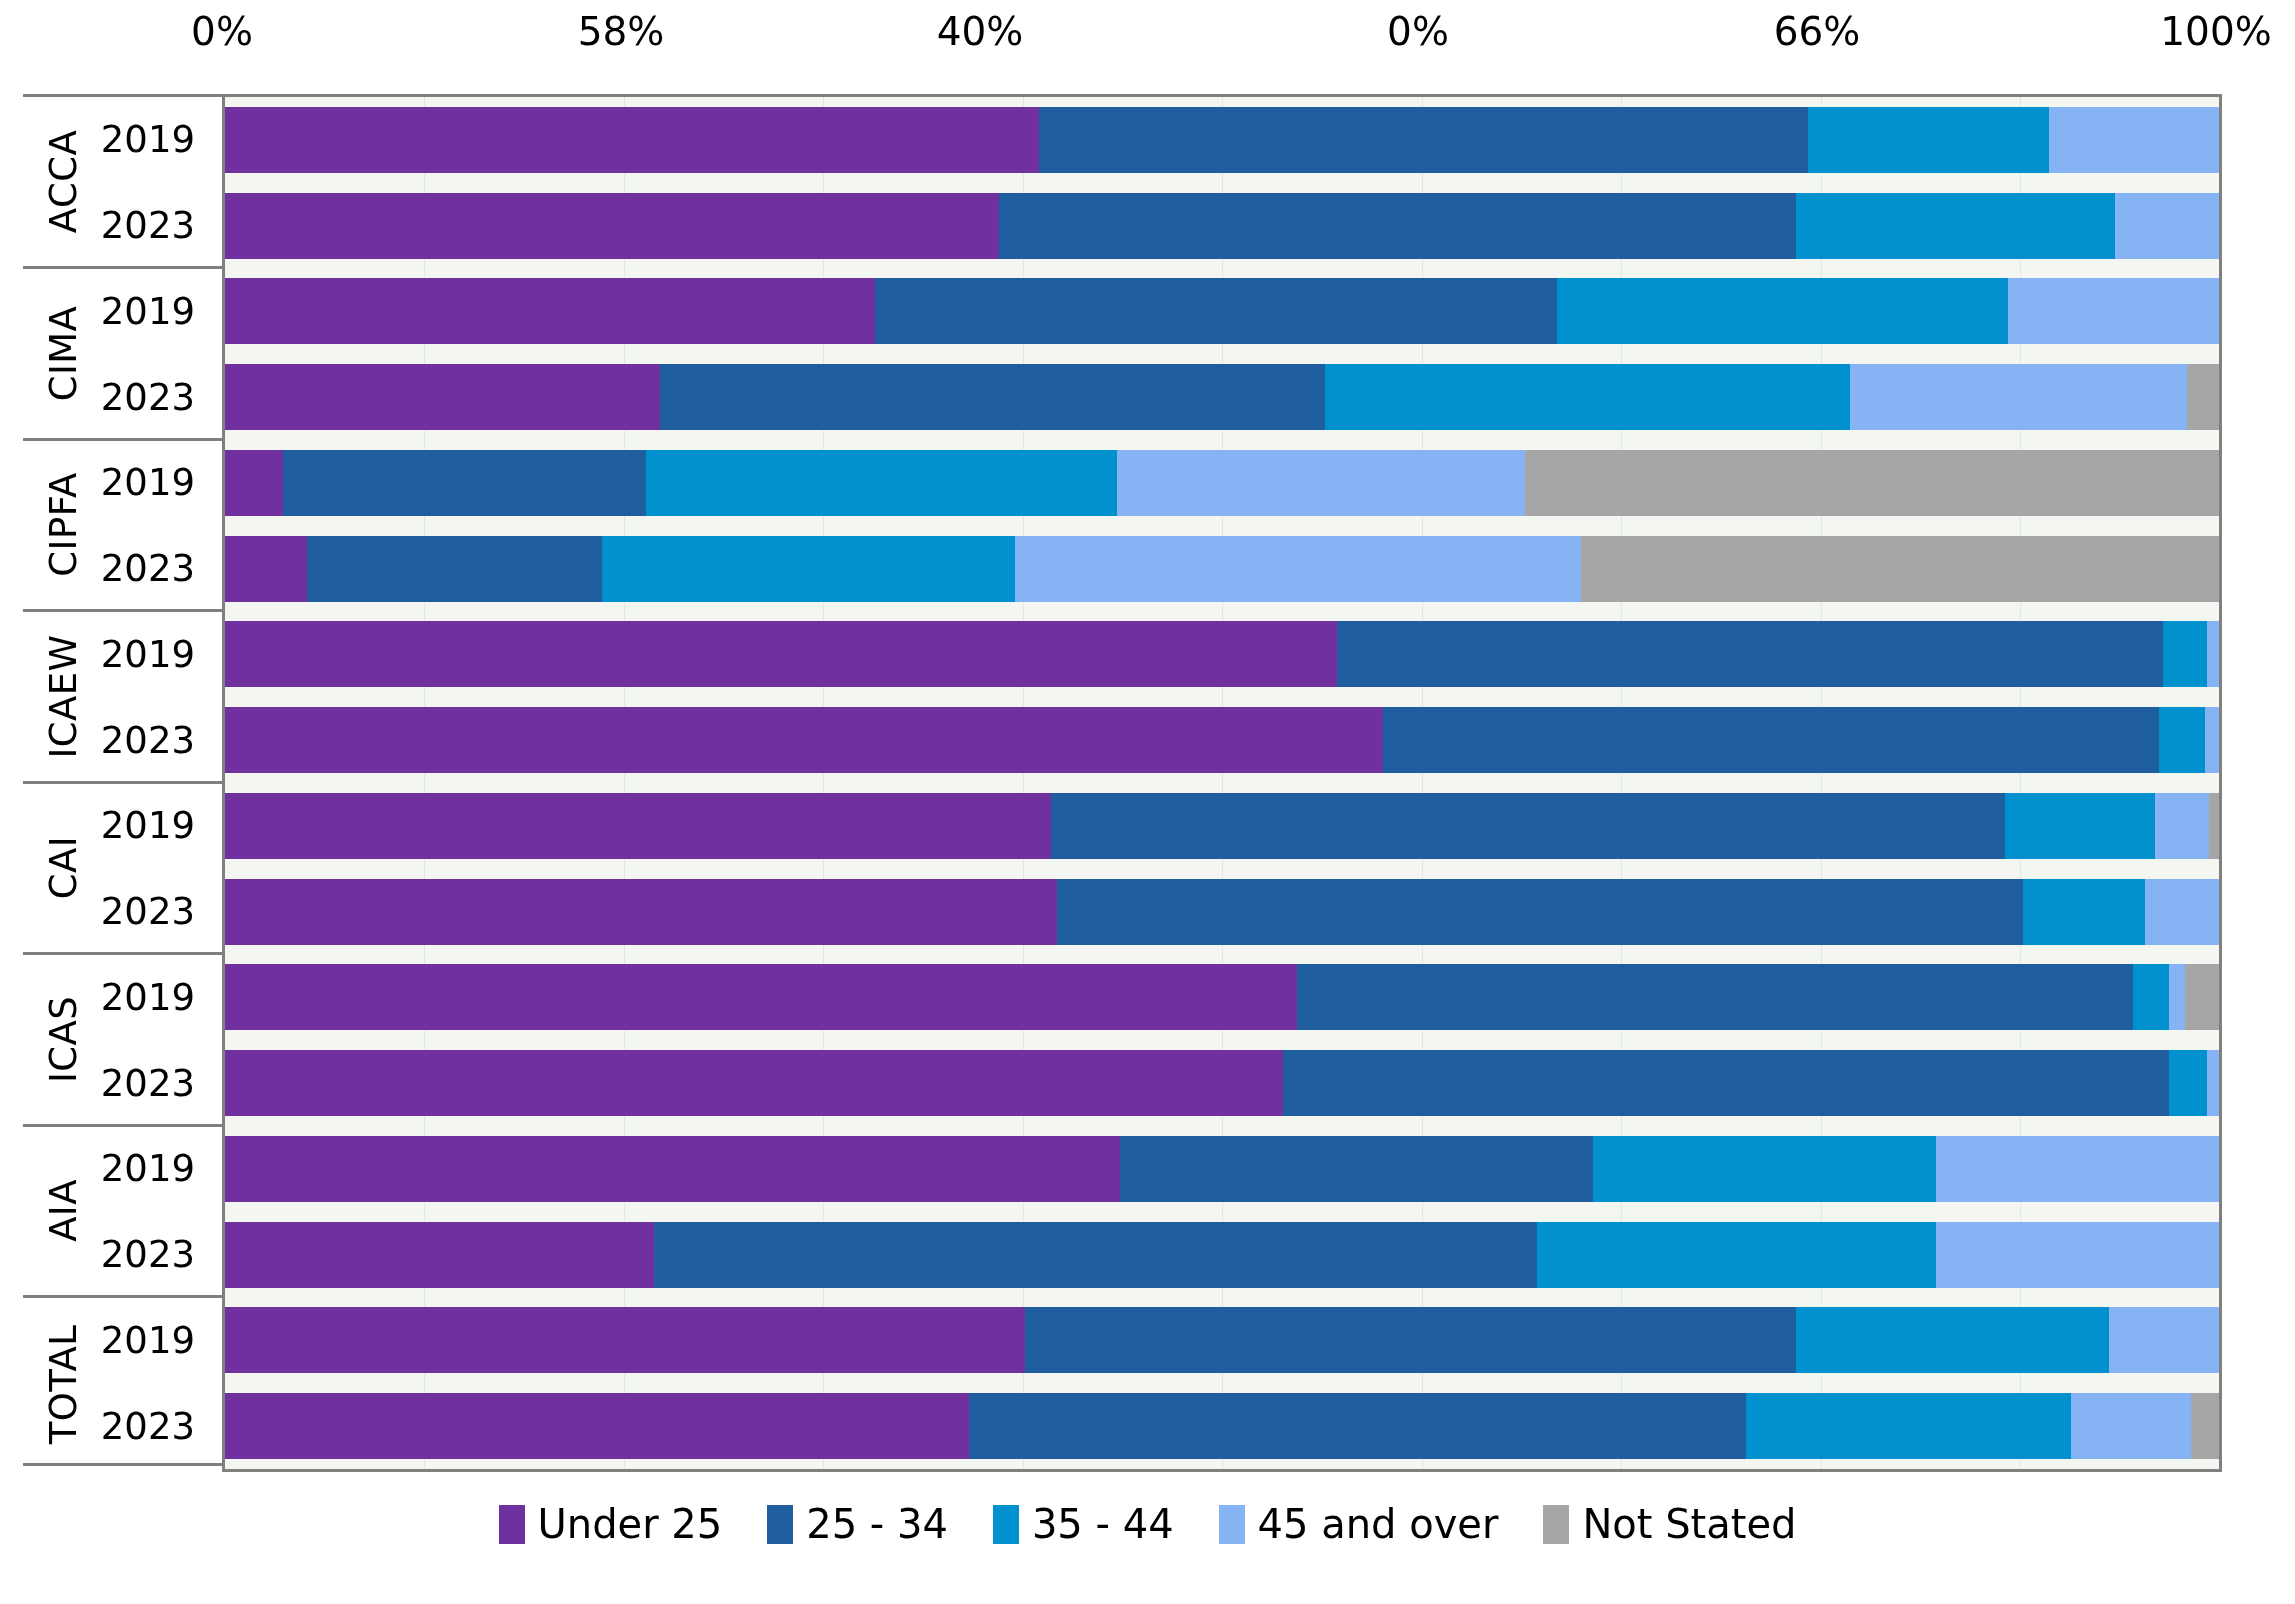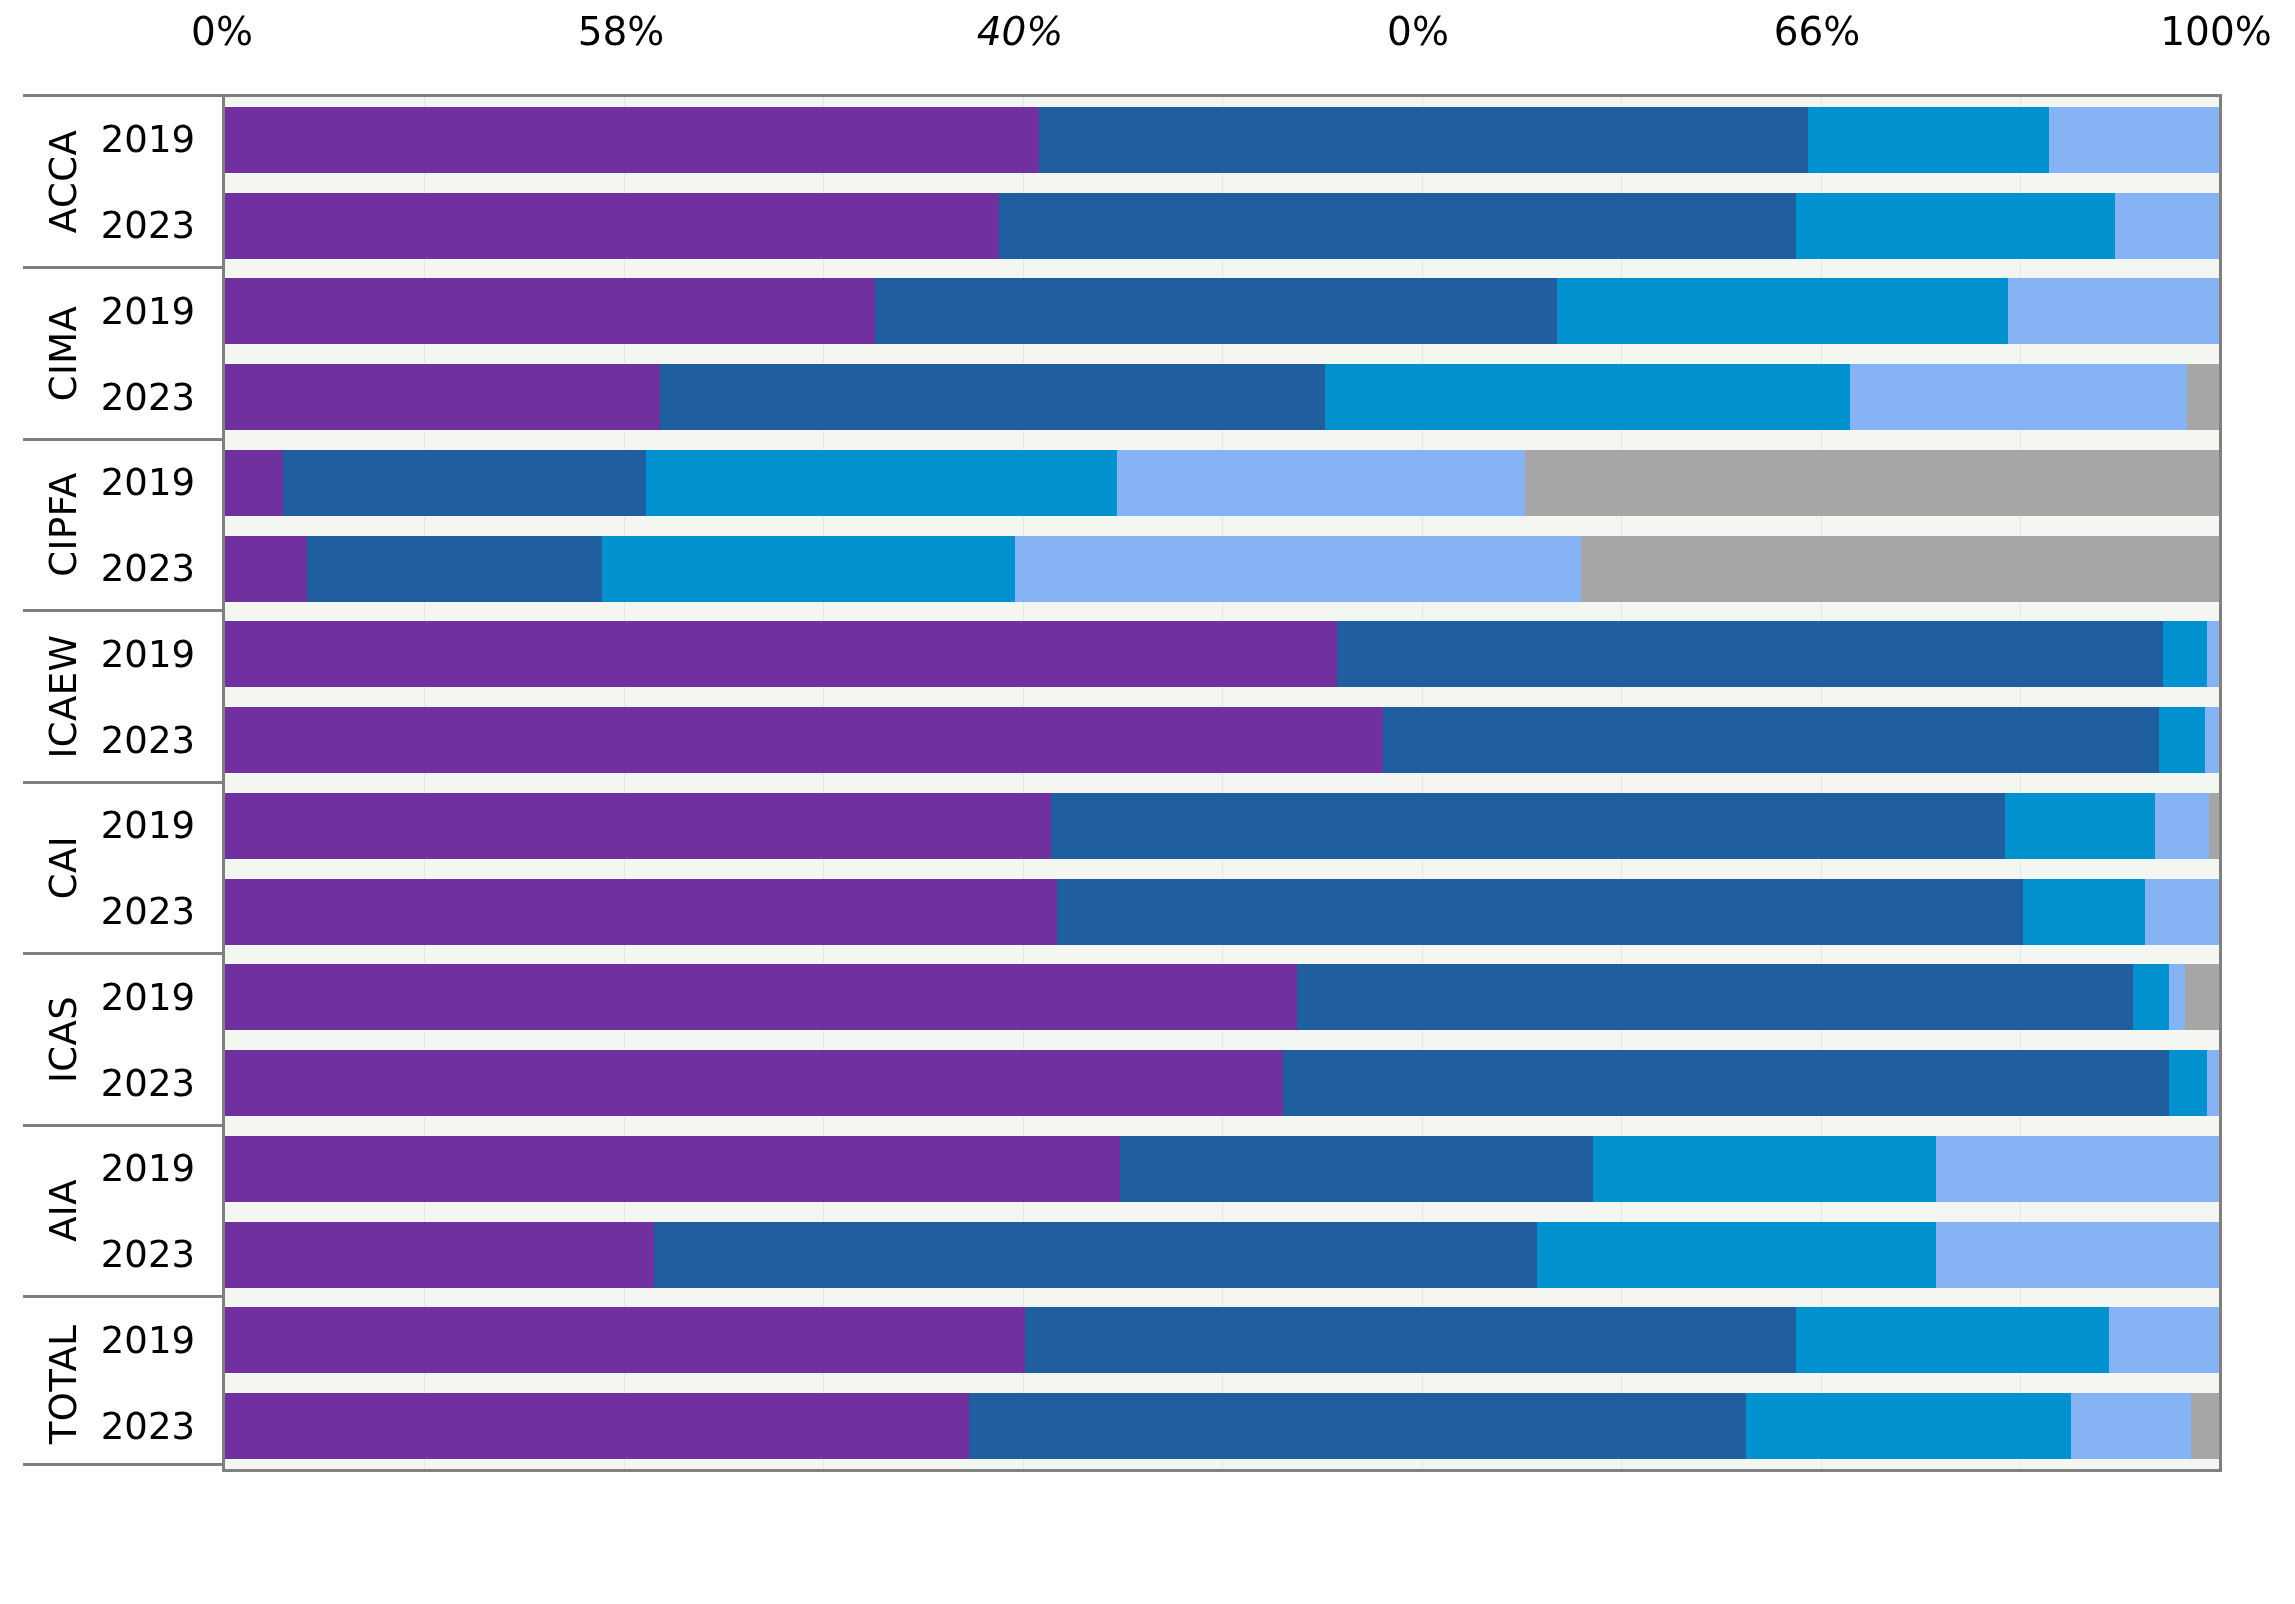--- a/index.html
+++ b/index.html
@@ -166,21 +166,21 @@
   }
 </style>
 </head>
 <body>
 
 <div id="chart-root">
 
   <div class="xaxis" id="xaxis">
       <div class="xtick-label" style="left: 222px;">0%</div>
       <div class="xtick-label" style="left: 621px;">58%</div>
-      <div class="xtick-label" style="left: 1020px; font-style: italic;">40%</div>
+      <div class="xtick-label" style="left: 980px;">40%</div>
       <div class="xtick-label" style="left: 1418px;">0%</div>
       <div class="xtick-label" style="left: 1817px;">66%</div>
       <div class="xtick-label" style="left: 2216px;">100%</div>
     </div>
 
   <div class="plot-wrap">
     <div class="cat-axis" id="cat-axis">
         <div class="group-cell" style="top: 0px; height: 172px;">
           <div class="group-label">
             <span>ACCA</span>
@@ -362,15 +362,39 @@
         <div class="bar-row" style="top: 1296px; height: 66px;">
           <div class="seg" style="width: 744px; background: rgb(112, 48, 160);"></div>
           <div class="seg" style="width: 778px; background: rgb(31, 95, 160);"></div>
           <div class="seg" style="width: 325px; background: rgb(0, 145, 206);"></div>
           <div class="seg" style="width: 120px; background: rgb(133, 179, 244);"></div>
           <div class="seg" style="width: 28px; background: rgb(166, 166, 166);"></div>
         </div>
       </div>
   </div>
 
+  <div class="legend">
+    <div class="legend-inner" id="legend-inner">
+        <div class="legend-item">
+          <div class="legend-swatch" style="background: rgb(112, 48, 160);"></div>
+          <div class="legend-text">Under 25</div>
+        </div>
+        <div class="legend-item">
+          <div class="legend-swatch" style="background: rgb(31, 95, 160);"></div>
+          <div class="legend-text">25 - 34</div>
+        </div>
+        <div class="legend-item">
+          <div class="legend-swatch" style="background: rgb(0, 145, 206);"></div>
+          <div class="legend-text">35 - 44</div>
+        </div>
+        <div class="legend-item">
+          <div class="legend-swatch" style="background: rgb(133, 179, 244);"></div>
+          <div class="legend-text">45 and over</div>
+        </div>
+        <div class="legend-item">
+          <div class="legend-swatch" style="background: rgb(166, 166, 166);"></div>
+          <div class="legend-text">Not Stated</div>
+        </div>
+      </div>
+  </div>
 
 </div>
 
 
 </body></html>

